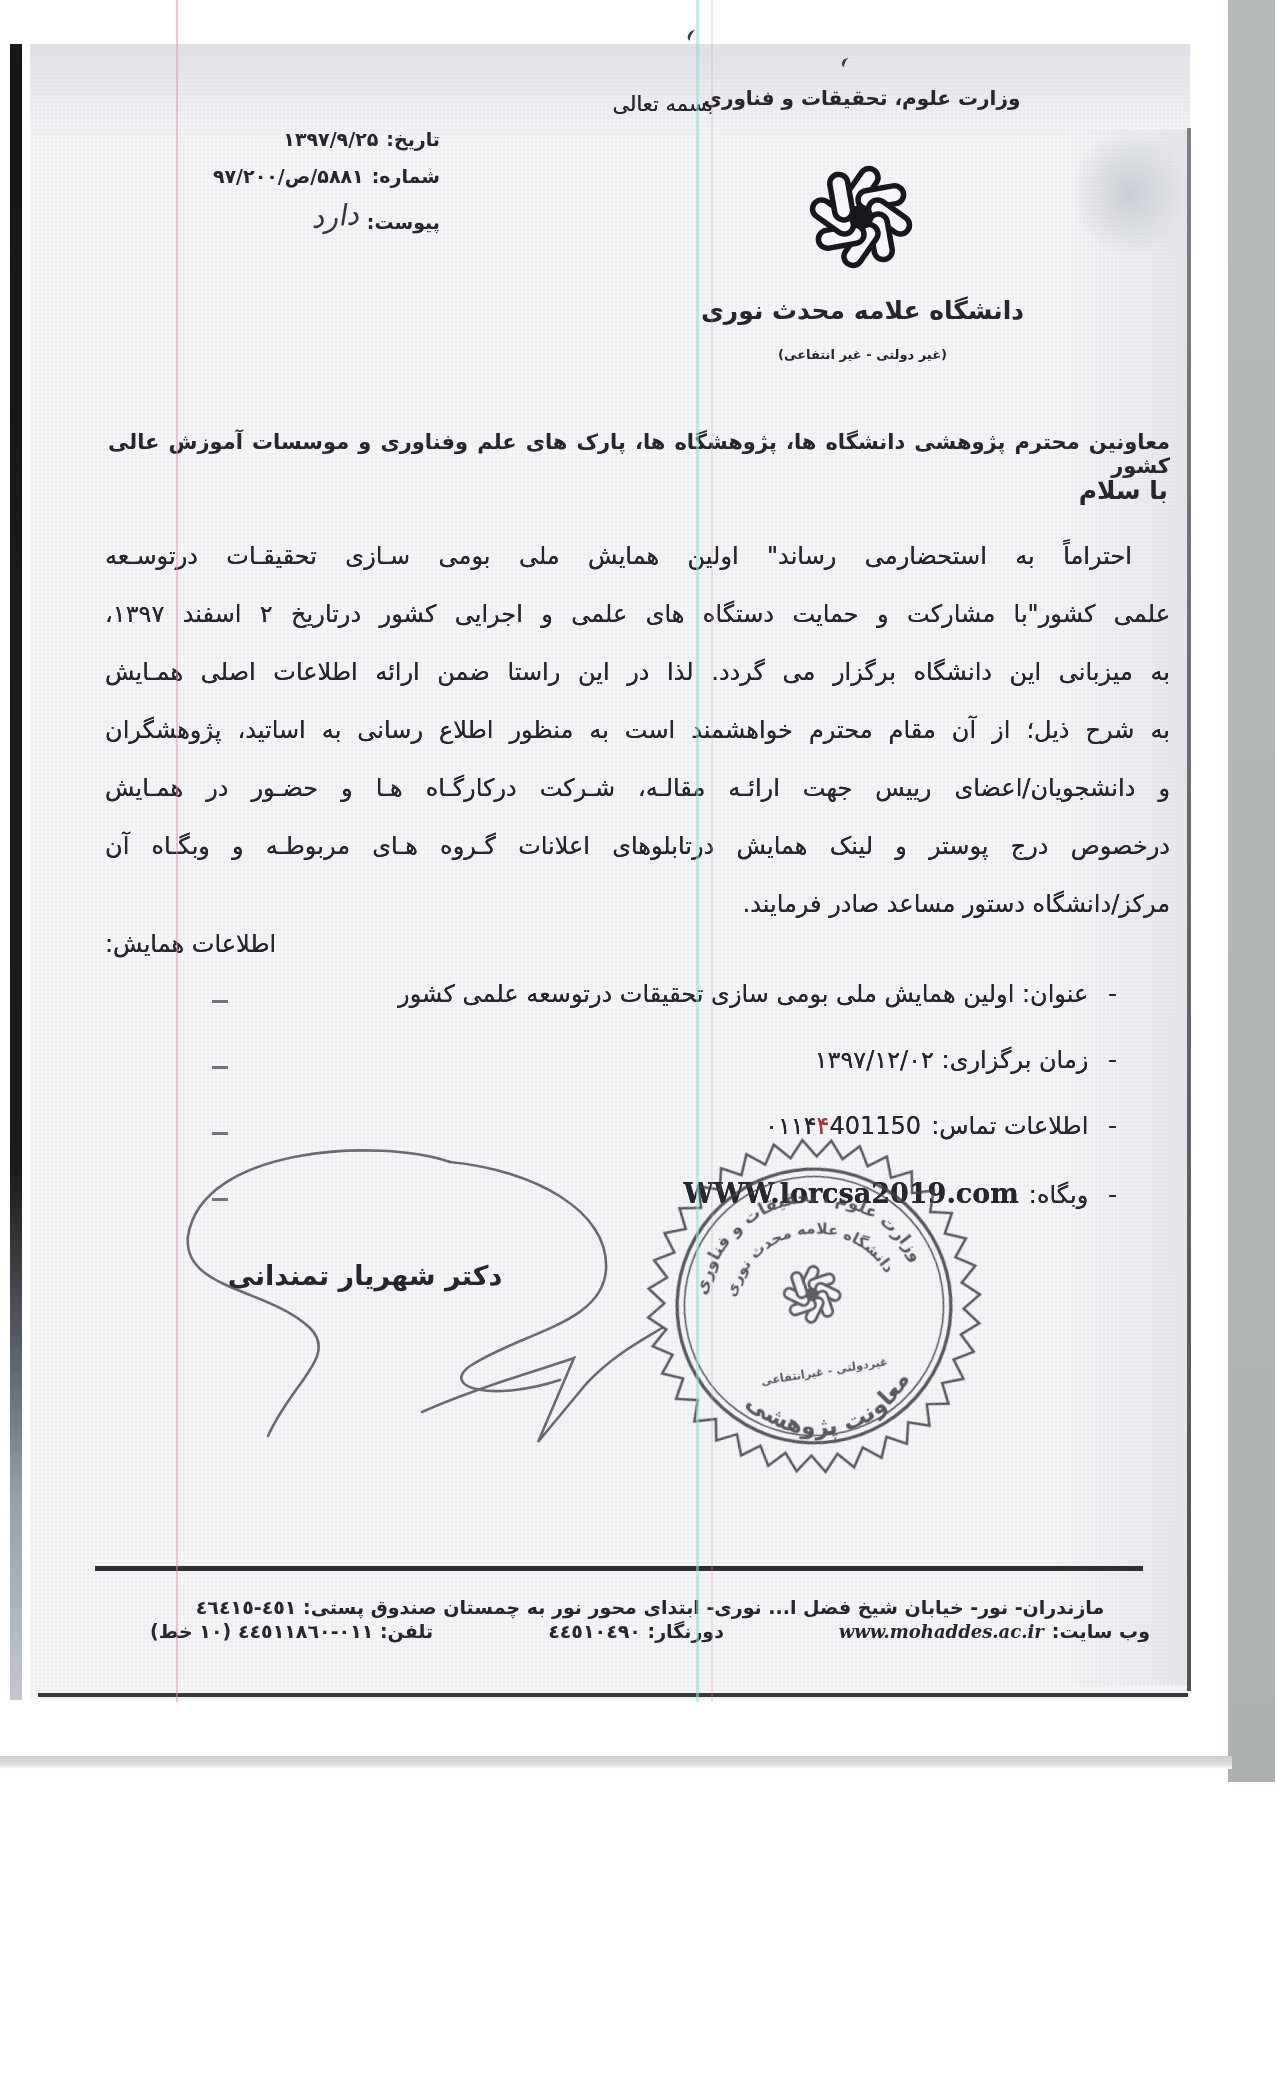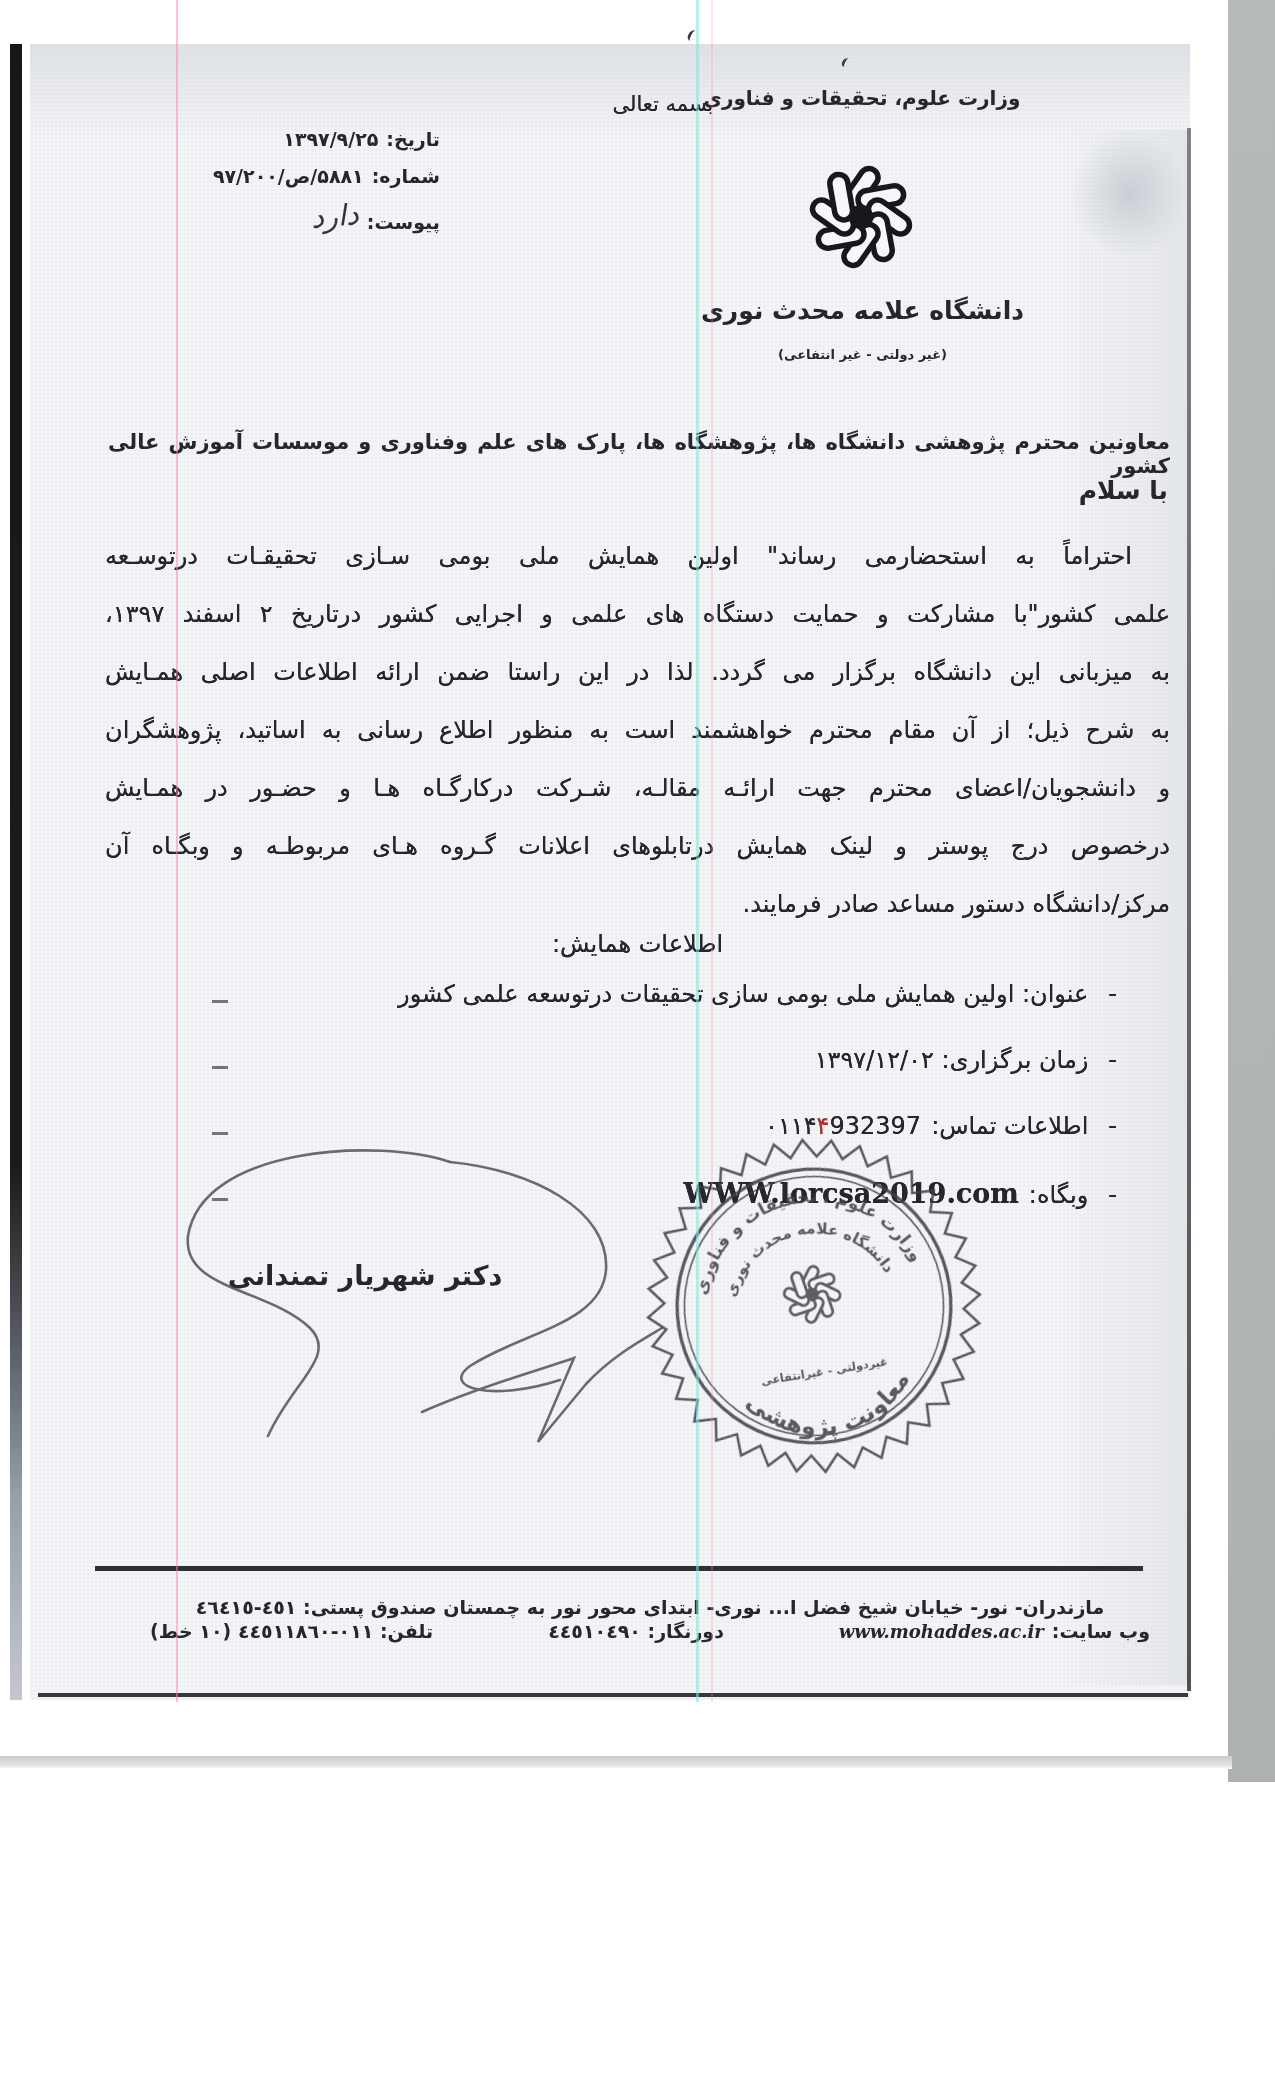--- a/index.html
+++ b/index.html
@@ -36,21 +36,21 @@
   .univ-sub{left:690px;top:347px;width:345px;text-align:center;font-size:13px;font-weight:bold;}
   .meta{left:200px;top:128px;width:240px;font-size:19px;font-weight:bold;}
   .meta-row{margin-bottom:15px;text-align:right;white-space:nowrap;}
   .meta-row .lbl{margin-left:8px;}
   .handwrite{display:inline-block;font-size:29px;font-style:italic;font-weight:normal;color:#33333d;transform:rotate(-5deg) translateY(-3px);letter-spacing:1px;}
   .addressee{left:108px;top:430px;width:1062px;font-size:21px;font-weight:bold;text-align:justify;text-align-last:justify;}
   .salutation{left:978px;top:476px;width:190px;font-size:25px;font-weight:bold;text-align:right;}
   .body-line{left:105px;top:0;width:1065px;height:57px;line-height:57px;font-size:24px;text-align:justify;text-align-last:justify;white-space:nowrap;}
   .body-line.lastline{text-align-last:right;}
   .indent{padding-right:38px;box-sizing:border-box;}
-  .info-heading{left:105px;top:930px;width:1065px;font-size:24px;text-align:center;}
+  .info-heading{left:105px;top:930px;width:1065px;font-size:24px;text-align:left;}
   .bullet{left:205px;width:912px;font-size:24px;text-align:right;white-space:nowrap;}
   .bullet .marker{margin-left:20px;}
   .bullet .blbl{margin-left:10px;}
   .red-digit{color:#a83434;}
   .url-serif{font-family:"DejaVu Serif",serif;font-weight:bold;font-size:27px;}
   .left-dash{left:212px;width:16px;height:3px;background:#4a4a50;opacity:.75;}
   .sig-block{left:140px;top:1234px;width:450px;text-align:center;font-weight:bold;}
   .sig-l1{font-size:23px;}
   .sig-l2{font-size:27px;margin-top:26px;}
   .sig-l3{font-size:26px;margin-top:24px;}
@@ -108,34 +108,34 @@
   </div>
 </div>
 
 <div class="abs addressee fa">معاونین محترم پژوهشی دانشگاه ها، پژوهشگاه ها، پارک های علم وفناوری و موسسات آموزش عالی کشور</div>
 <div class="abs salutation fa">با سلام</div>
 
 <div class="abs body-line fa thicken indent" style="top:528px;">احتراماً به استحضارمی رساند" اولین همایش ملی بومی سـازی تحقیقـات درتوسـعه</div>
 <div class="abs body-line fa thicken" style="top:586px;">علمی کشور"با مشارکت و حمایت دستگاه های علمی و اجرایی کشور درتاریخ ۲ اسفند ۱۳۹۷،</div>
 <div class="abs body-line fa thicken" style="top:644px;">به میزبانی این دانشگاه برگزار می گردد. لذا در این راستا ضمن ارائه اطلاعات اصلی همـایش</div>
 <div class="abs body-line fa thicken" style="top:702px;">به شرح ذیل؛ از آن مقام محترم خواهشمند است به منظور اطلاع رسانی به اساتید، پژوهشگران</div>
-<div class="abs body-line fa thicken" style="top:760px;">و دانشجویان/اعضای محترم جهت ارائـه مقالـه، شـرکت درکارگـاه هـا و حضـور در همـایش</div>
+<div class="abs body-line fa thicken" style="top:760px;">و دانشجویان/اعضای رییس جهت ارائـه مقالـه، شـرکت درکارگـاه هـا و حضـور در همـایش</div>
 <div class="abs body-line fa thicken" style="top:818px;">درخصوص درج پوستر و لینک همایش درتابلوهای اعلانات گـروه هـای مربوطـه و وبگـاه آن</div>
 <div class="abs body-line fa thicken lastline" style="top:876px;">مرکز/دانشگاه دستور مساعد صادر فرمایند.</div>
 
 <div class="abs info-heading fa thicken">اطلاعات همایش:</div>
 
 <div class="abs bullet fa thicken" style="top:980px;">
   <span class="marker">-</span><span>عنوان: اولین همایش ملی بومی سازی تحقیقات درتوسعه علمی کشور</span>
 </div>
 <div class="abs bullet fa thicken" style="top:1046px;">
   <span class="marker">-</span><span>زمان برگزاری: ۱۳۹۷/۱۲/۰۲</span>
 </div>
 <div class="abs bullet fa thicken" style="top:1112px;">
-  <span class="marker">-</span><span class="blbl">اطلاعات تماس:</span><span>۰۱۱۴</span><span class="red-digit">۴</span><span>932397</span>
+  <span class="marker">-</span><span class="blbl">اطلاعات تماس:</span><span>۰۱۱۴</span><span class="red-digit">۴</span><span>401150</span>
 </div>
 <div class="abs bullet fa thicken" style="top:1178px;">
   <span class="marker">-</span><span class="blbl">وبگاه:</span><span class="url-serif">WWW.lorcsa2019.com</span>
 </div>
 
 <div class="abs left-dash" style="top:1000px;"></div>
 <div class="abs left-dash" style="top:1066px;"></div>
 <div class="abs left-dash" style="top:1132px;"></div>
 <div class="abs left-dash" style="top:1198px;"></div>
 

